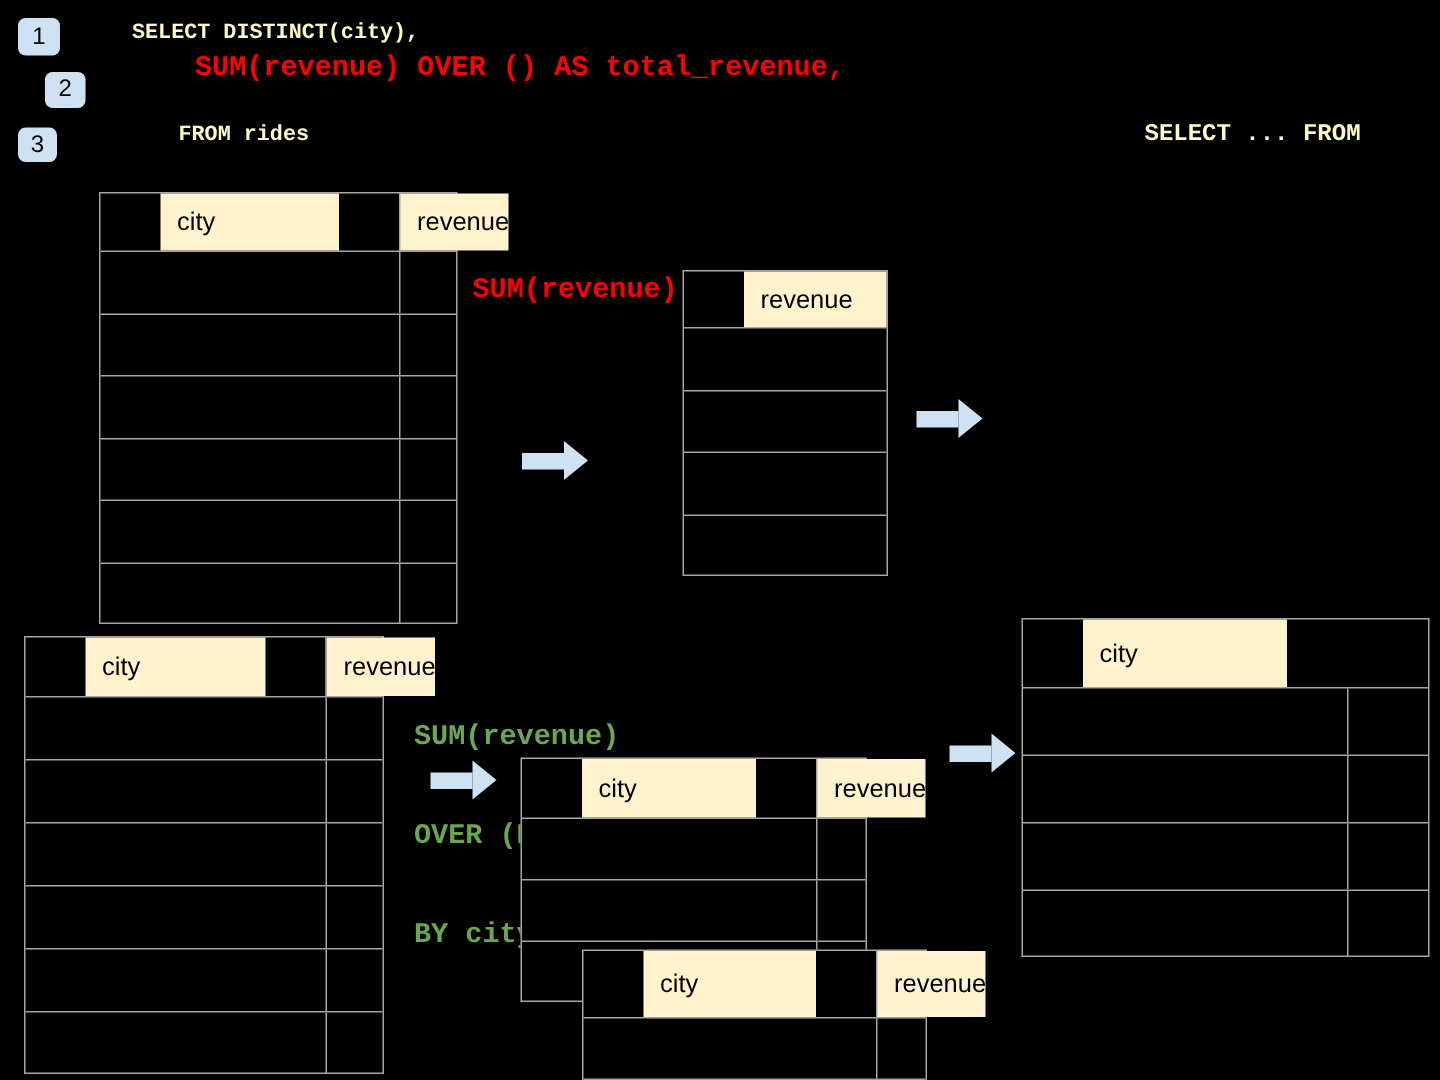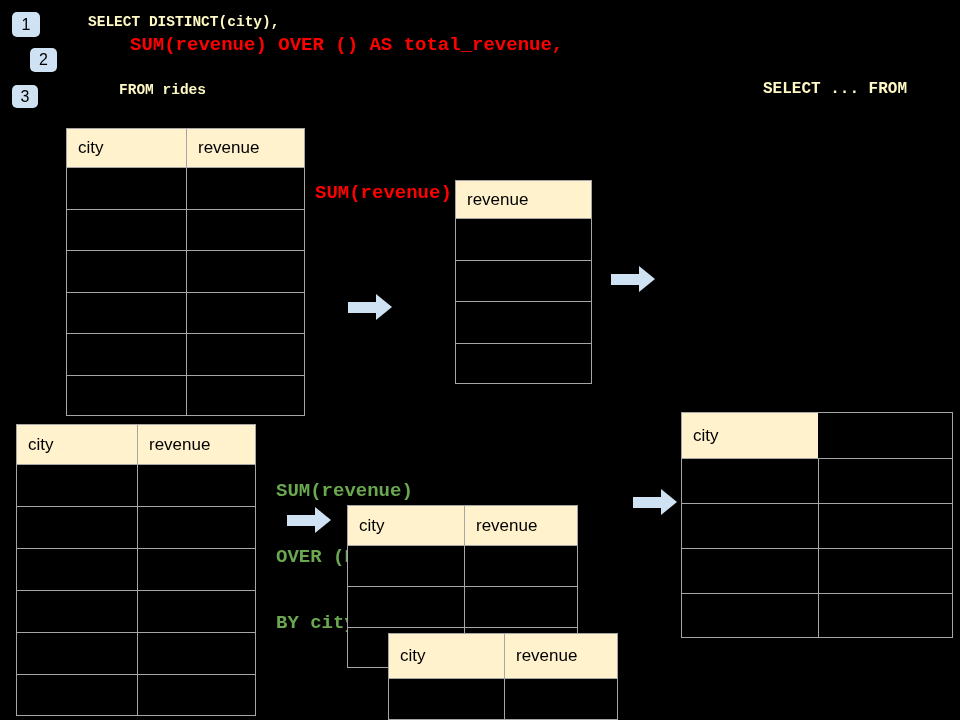--- a/index.html
+++ b/index.html
@@ -25,21 +25,21 @@
     display:flex; align-items:center; justify-content:center; font-size:16px;
   }
   #badge-1 { left:12px; top:12px; width:28px; height:25px; }
   #badge-2 { left:30px; top:48px; width:27px; height:24px; }
   #badge-3 { left:12px; top:85px; width:26px; height:23px; }
 
   
   .tbl { position:absolute; border:1px solid #a6a6a6; background:#000; display:flex; flex-direction:column; }
   .tbl .row { display:flex; flex:none; }
   .tbl .row + .row { border-top:1px solid #a6a6a6; }
-  .tbl .cell { flex:1; position:relative; }
+  .tbl .cell { flex:1; position:relative;margin-left:40px; }
   .tbl .cell + .cell { border-left:1px solid #a6a6a6; }
   .tbl .colA { flex:none; }
   .tbl .head .cell {
     background:#fff2cc; color:#000; display:flex; align-items:center;
     padding-left:11px; font-size:17px;
   }
 
   #t-source-total     { left:66px;  top:128px; width:239px; height:288px; }
   #t-source-total .row        { height:41.5px; }
   #t-source-total .row.head   { height:38px; }

